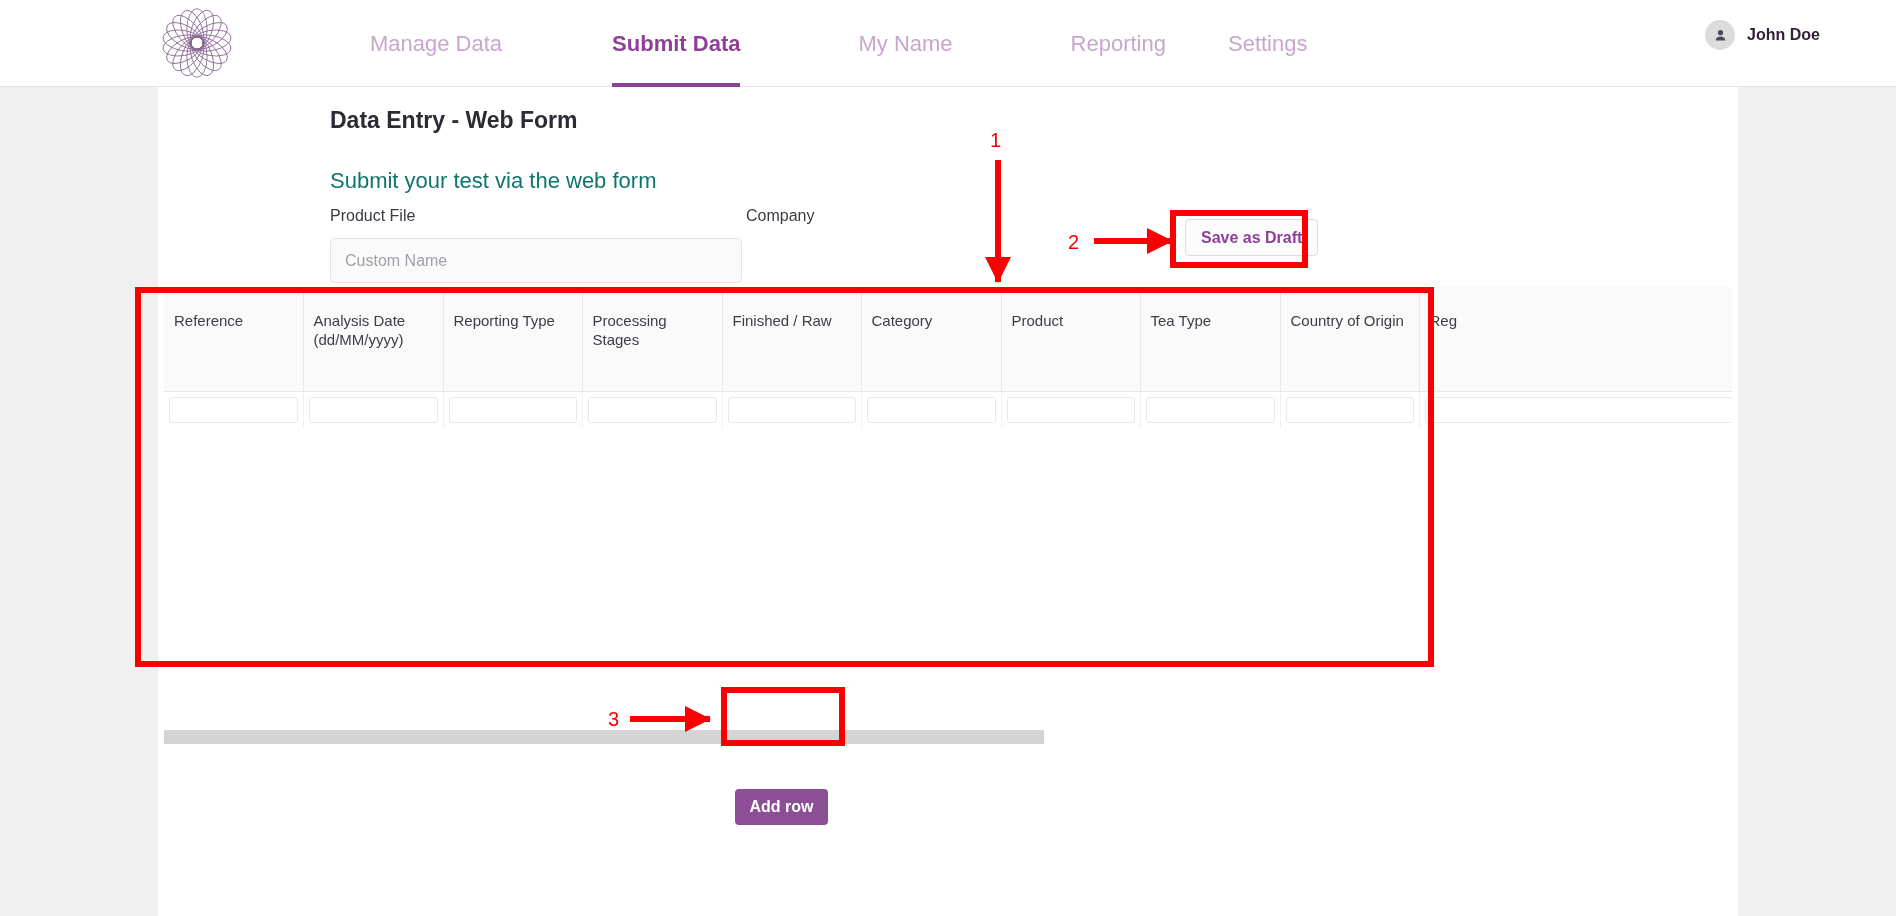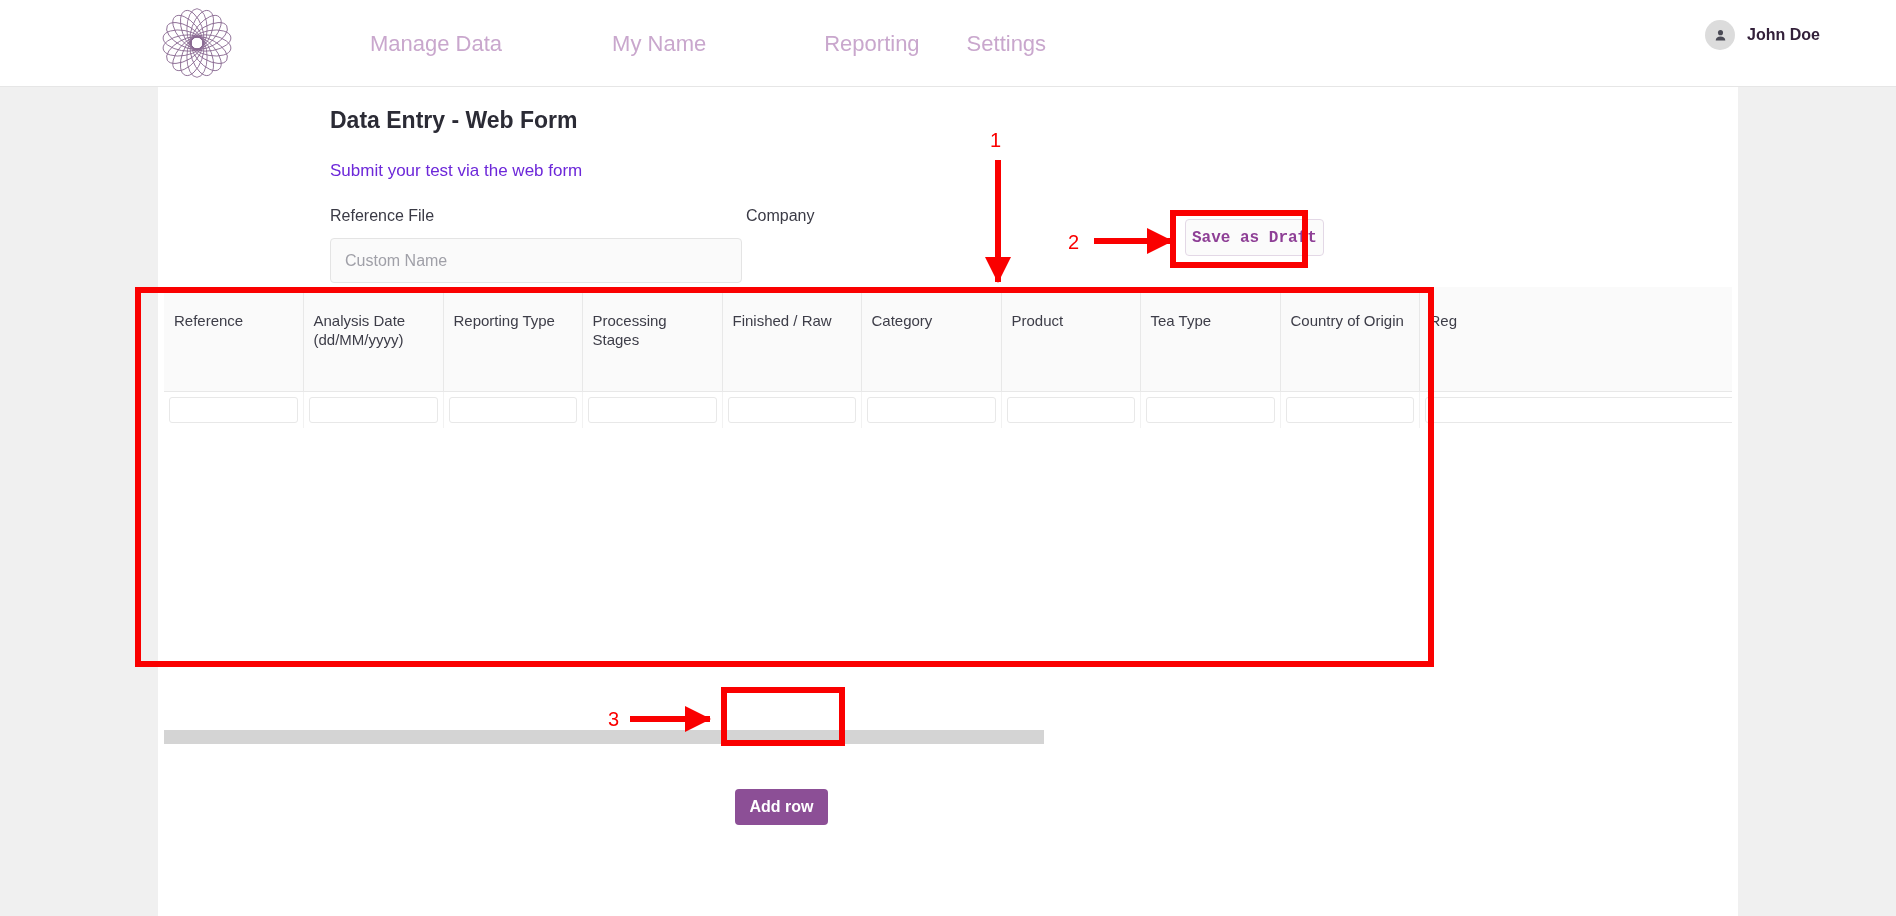--- a/index.html
+++ b/index.html
@@ -38,21 +38,21 @@
   }
   .nav-item.active { color: #8e3f96; font-weight: bold; }
   .nav-item.active::after {
     content: "";
     position: absolute; left: 0; right: 0; bottom: 0;
     height: 4px; background: #8e3f96;
   }
   .nav-gap-1 { margin-right: 110px; justify-content: center; }
   .nav-gap-2 { margin-right: 118px; }
   .nav-gap-3 { margin-right: 118px; }
-  .nav-gap-4 { margin-right: 47px; }
+  .nav-gap-4 { margin-right: 62px; }
 
   .user-box {
     position: absolute; right: 76px; top: 20px;
     display: flex; align-items: center; gap: 12px;
     cursor: pointer;
   }
   .avatar {
     width: 30px; height: 30px; border-radius: 50%;
     background: #dcdcdc;
     display: flex; align-items: center; justify-content: center;
@@ -63,22 +63,22 @@
   .card {
     position: absolute; top: 87px; left: 158px;
     width: 1580px; height: 829px;
     background: #ffffff;
   }
   .card-title {
     position: absolute; left: 172px; top: 20px;
     font-size: 23px; font-weight: bold; color: #2b2b35;
   }
   .card-sub {
-    position: absolute; left: 172px; top: 74px;
-    font-size: 17px; color: #6d28d9;
+    position: absolute; left: 172px; top: 81px;
+    font-size: 22px; color: #0f766e;
   }
 
   
   .field {
     position: absolute; top: 120px;
   }
   .field.template { left: 172px; width: 412px; }
   .field.company  { left: 588px; width: 412px; }
   .field-label {
     font-size: 16px; color: #3a3a45; margin-bottom: 13px;
@@ -89,25 +89,25 @@
     background: #fafafa;
     padding: 12px 14px;
     font-size: 16px; font-family: "Liberation Sans", sans-serif;
     color: #3a3a45;
   }
   .field-input::placeholder { color: #a0a0a8; }
 
   
   .save-draft-btn {
     position: absolute; left: 1027px; top: 132px;
-    height: 37px; padding: 0 6px;
+    height: 37px; padding: 0 15px;
     background: #fbfbfb;
     border: 1px solid #e3d8e6; border-radius: 4px;
     color: #8e3f96; font-size: 16px; font-weight: bold;
-    font-family: Liberation Mono, monospace;
+    font-family: Liberation Sans, sans-serif;
     cursor: pointer;
   }
 
   
   .table-wrap {
     position: absolute; left: 6px; top: 200px;
     width: 1568px; height: 457px;
     background: #ffffff;
     overflow: hidden;
   }
@@ -227,20 +227,23 @@
         <use href="#pet" transform="rotate(320 50 50)"></use>
         <use href="#pet" transform="rotate(340 50 50)"></use>
       </g>
     </svg>
   </div>
 
   <nav class="nav">
     <div class="nav-item nav-gap-1">
       <span>Manage Data</span>
     </div>
+    <div class="nav-item active nav-gap-2">
+      <span>Submit Data</span>
+    </div>
     <div class="nav-item nav-gap-3">
       <span>My Name</span>
     </div>
     <div class="nav-item nav-gap-4">
       <span>Reporting</span>
     </div>
     <div class="nav-item">
       <span>Settings</span>
     </div>
   </nav>
@@ -255,21 +258,21 @@
     <span class="user-name">John Doe</span>
   </div>
 </div>
 
 <div class="card">
 
   <div class="card-title">Data Entry - Web Form</div>
   <div class="card-sub">Submit your test via the web form</div>
 
   <div class="field template">
-    <div class="field-label">Reference File</div>
+    <div class="field-label">Product File</div>
     <input class="field-input" type="text" placeholder="Custom Name" style="">
   </div>
 
   <div class="field company">
     <div class="field-label">Company</div>
   </div>
 
   <button class="save-draft-btn">Save as Draft</button>
 
   <div class="table-wrap">

